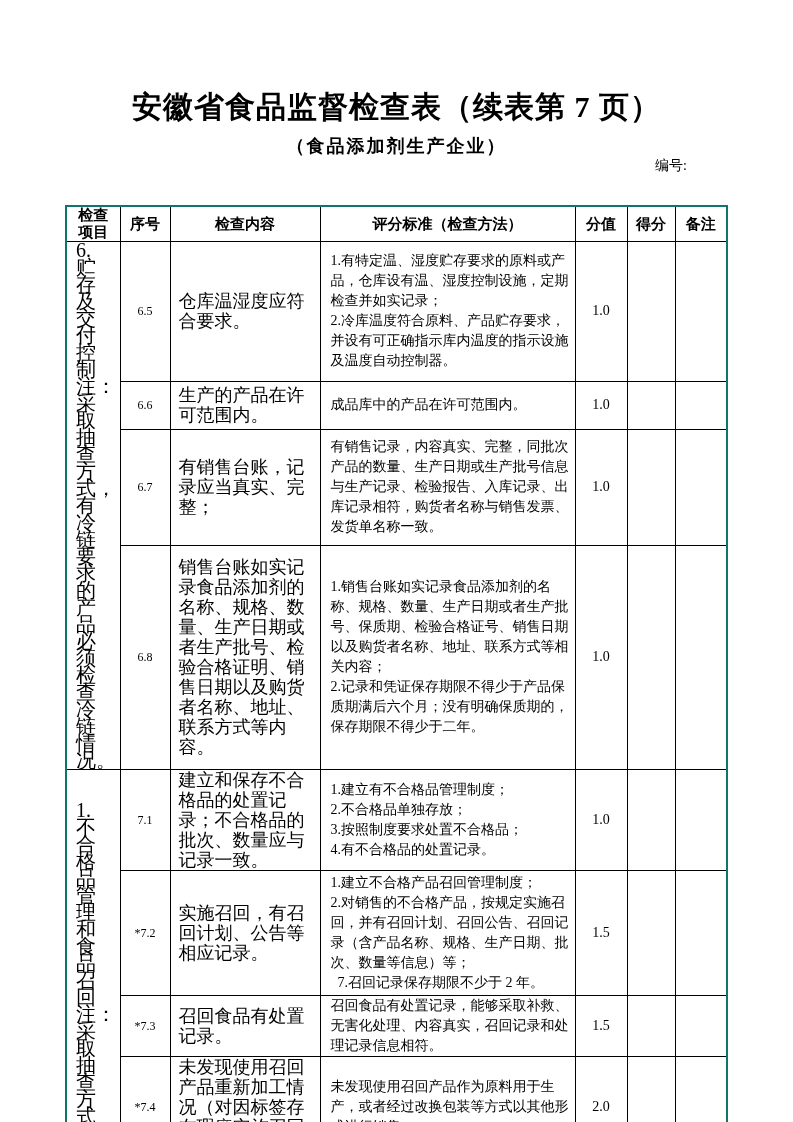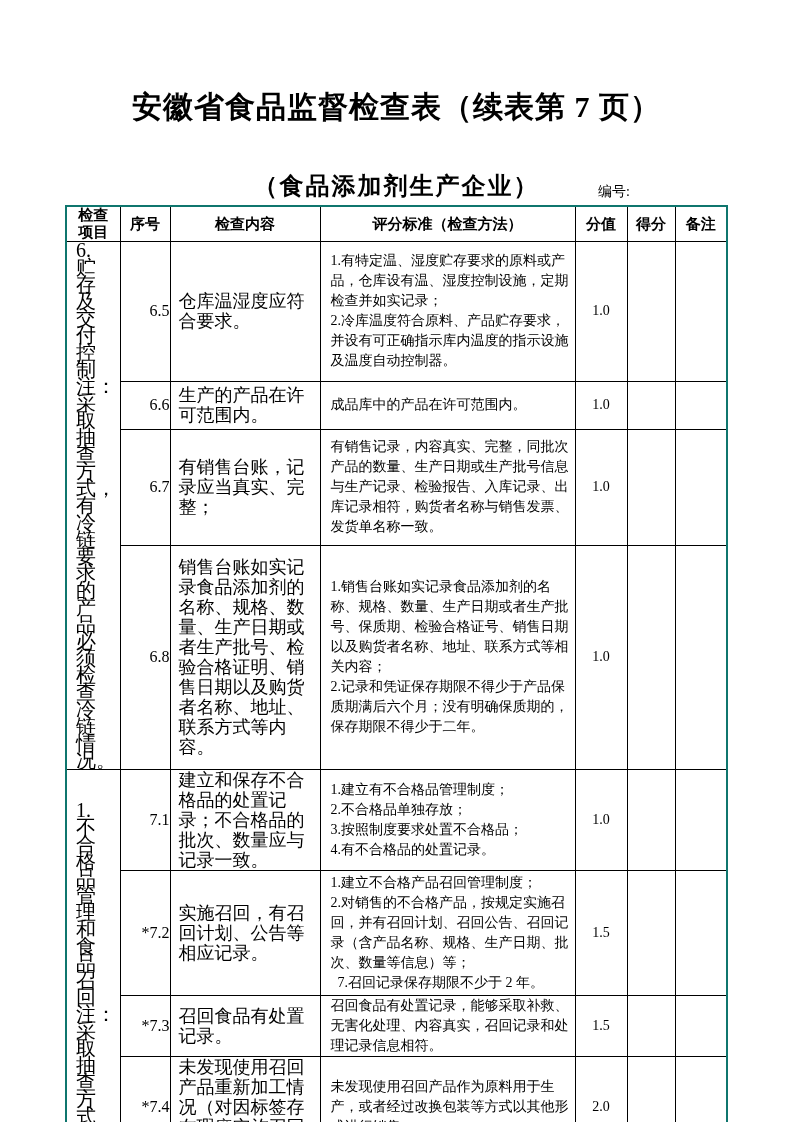--- a/index.html
+++ b/index.html
@@ -23,33 +23,31 @@
     font-weight: bold;
     letter-spacing: 1px;
     line-height: 38px;
   }
   .doc-subtitle {
     position: absolute;
     top: 132px;
     left: 0;
     width: 100%;
     text-align: center;
-    font-size: 24px;
+    font-size: 18px;
     font-weight: bold;
     letter-spacing: 2px;
     line-height: 28px;
-    margin-top: 40px;
   }
   .serial {
     position: absolute;
     top: 157px;
-    left: 598px;
+    left: 655px;
     font-size: 14px;
     line-height: 18px;
-    margin-top: 26px;
   }
   table.inspection {
     position: absolute;
     top: 205px;
     left: 65px;
     width: 663px;
     border-collapse: collapse;
     table-layout: fixed;
     border: 2px solid #0f766e;
   }
@@ -68,22 +66,22 @@
   }
   td.cell-project {
     font-size: 20px;
     line-height: 17px;
     padding: 0 11px 0 9px;
     white-space: pre-wrap;
     text-align: left;
     word-break: break-all;
   }
   td.cell-seq {
-    font-size: 16px;
-    text-align: right;
+    font-size: 12px;
+    text-align: center;
   }
   td.cell-content {
     font-size: 18px;
     line-height: 20px;
     padding: 0 6px 0 8px;
     text-align: left;
   }
   td.cell-standard {
     font-size: 14px;
     line-height: 20px;

